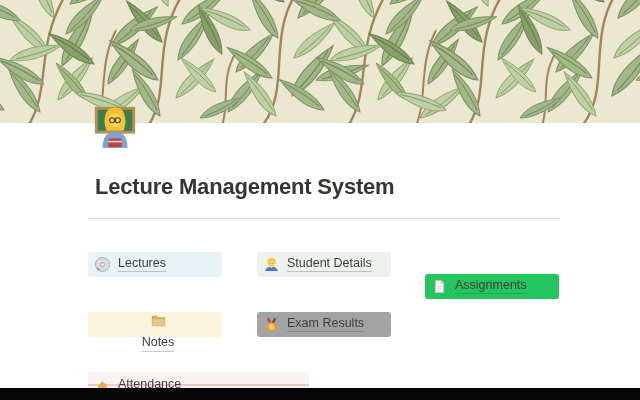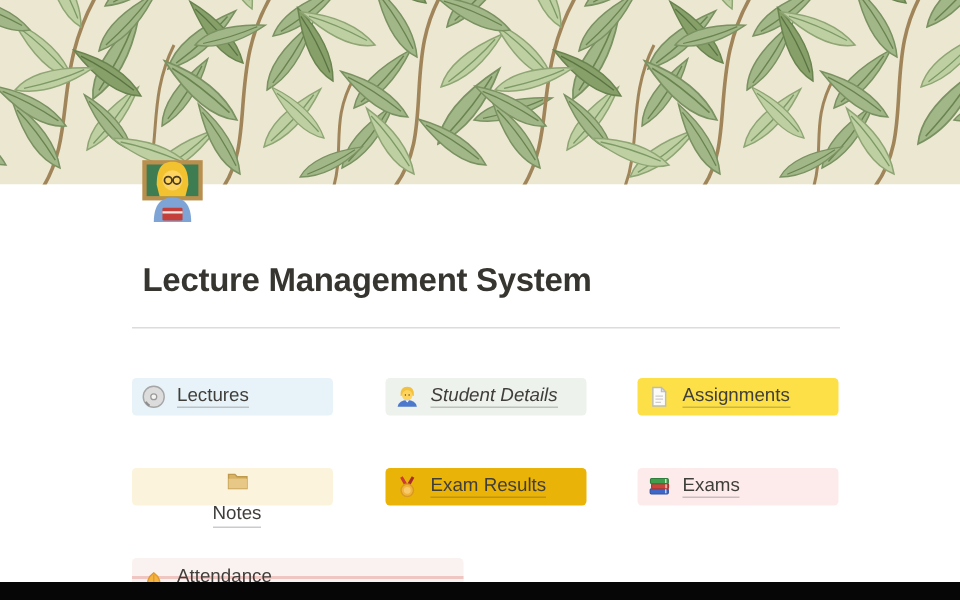--- a/index.html
+++ b/index.html
@@ -18,21 +18,21 @@
     position:absolute;display:flex;align-items:center;gap:7px;
     padding-left:6px;border-radius:3px;box-sizing:border-box;cursor:pointer;text-align:right;
   }
   .card .ic{width:17px;height:17px;flex:0 0 17px;position:relative;z-index:1;}
   .card .lbl{
     font-size:12.5px;font-weight:500;color:#403e3a;line-height:1;
     padding-bottom:2px;border-bottom:1px solid rgba(70,68,63,0.28);
     position:relative;z-index:1;white-space:nowrap;
   }
   .c0{left:88px;top:252px;width:134px;height:25px;}
-  .c1{left:257px;top:252px;width:134px;height:25px;font-style:italic;}
+  .c1{left:257px;top:252px;width:134px;height:25px;}
   .c2{left:425px;top:252px;width:134px;height:25px;}
   .c3{left:88px;top:312px;width:134px;height:25px;}
   .c4{left:257px;top:312px;width:134px;height:25px;}
   .c5{left:425px;top:312px;width:134px;height:25px;}
   .c6{left:88px;top:372px;width:221px;height:28px;}
   .c7{left:337px;top:372px;width:221px;height:28px;}
   .rowline{position:absolute;left:0;right:0;top:12px;height:2px;z-index:0;}
   .blackbar{position:absolute;left:0;top:388px;width:640px;height:12px;background:#060606;z-index:5;}
 </style>
 </head>
@@ -146,21 +146,21 @@
         <circle cx="9" cy="8" r="3.7" fill="#fcd45f"></circle>
         <circle cx="7.7" cy="7.8" r="0.5" fill="#5a4426"></circle>
         <circle cx="10.3" cy="7.8" r="0.5" fill="#5a4426"></circle>
         <path d="M2.2,16 Q3.2,11.3 9,11.3 Q14.8,11.3 15.8,16 Z" fill="#4d79cc"></path>
         <path d="M7.6,11.5 L9,13 L10.4,11.5 Z" fill="#ffffff"></path>
       </svg>
     </span>
     <span class="lbl">Student Details</span>
   </div>
 
-  <div class="card c2" style="background: #fde047;">
+  <div class="card c2" style="background: #22c55e; margin-top: 22px;">
     <span class="ic">
       <svg viewBox="0 0 18 18" width="17" height="17">
         <path d="M4.5,2.5 L10.5,2.5 L13.5,5.5 L13.5,15.5 L4.5,15.5 Z" fill="#fbfbfa" stroke="#bdbcb9" stroke-width="1"></path>
         <path d="M10.5,2.5 L10.5,5.5 L13.5,5.5 Z" fill="#e2e1de" stroke="#bdbcb9" stroke-width="0.8"></path>
         <line x1="6.3" y1="8.5" x2="11.7" y2="8.5" stroke="#cfcecb" stroke-width="0.9"></line>
         <line x1="6.3" y1="10.7" x2="11.7" y2="10.7" stroke="#cfcecb" stroke-width="0.9"></line>
         <line x1="6.3" y1="12.9" x2="10.2" y2="12.9" stroke="#cfcecb" stroke-width="0.9"></line>
       </svg>
     </span>
     <span class="lbl">Assignments</span>
@@ -169,45 +169,32 @@
   <div class="card c3" style="background: rgb(251, 243, 219); flex-direction: column;">
     <span class="ic">
       <svg viewBox="0 0 18 18" width="17" height="17">
         <path d="M2.5,4.5 L7,4.5 L8.6,6.2 L15.5,6.2 L15.5,14.5 L2.5,14.5 Z" fill="#d9b365" stroke="#c09a4c" stroke-width="1"></path>
         <path d="M2.5,7.6 L15.5,7.6 L15.5,14.5 L2.5,14.5 Z" fill="#e8c887"></path>
       </svg>
     </span>
     <span class="lbl">Notes</span>
   </div>
 
-  <div class="card c4" style="background: #eab308;">
+  <div class="card c4" style="background: #a3a3a3;">
     <span class="ic">
       <svg viewBox="0 0 18 18" width="17" height="17">
         <path d="M5.8,1.5 L9,7 L7,8.2 L4,2.6 Z" fill="#cc3a35"></path>
         <path d="M12.2,1.5 L9,7 L11,8.2 L14,2.6 Z" fill="#a82c28"></path>
         <circle cx="9" cy="11.5" r="4.4" fill="#f2b33a" stroke="#d89a25" stroke-width="1"></circle>
         <circle cx="9" cy="11.5" r="2.4" fill="#f7ca6b"></circle>
       </svg>
     </span>
     <span class="lbl">Exam Results</span>
   </div>
 
-  <div class="card c5" style="background: rgb(253, 235, 236);">
-    <span class="ic">
-      <svg viewBox="0 0 18 18" width="17" height="17">
-        <rect x="2.6" y="10.4" width="12.8" height="3.6" rx="0.8" fill="#3e66c9" stroke="#2f4f9e" stroke-width="0.8"></rect>
-        <rect x="3.6" y="6.8" width="12" height="3.6" rx="0.8" fill="#cf423c" stroke="#a83430" stroke-width="0.8"></rect>
-        <rect x="2.8" y="3.2" width="12.6" height="3.6" rx="0.8" fill="#3f9e4d" stroke="#2f7d3b" stroke-width="0.8"></rect>
-        <line x1="13.6" y1="3.6" x2="13.6" y2="6.4" stroke="#d9efdb" stroke-width="0.9"></line>
-        <line x1="13.8" y1="7.2" x2="13.8" y2="10" stroke="#f6d9d7" stroke-width="0.9"></line>
-        <line x1="13.6" y1="10.8" x2="13.6" y2="13.6" stroke="#d6e0f5" stroke-width="0.9"></line>
-      </svg>
-    </span>
-    <span class="lbl">Exams</span>
-  </div>
 
   <div class="card c6" style="background: rgb(250, 242, 241);">
     <span class="rowline" style="background: rgb(240, 198, 195);"></span>
     <span class="ic">
       <svg viewBox="0 0 18 18" width="17" height="17">
         <path d="M5,17 C3.6,11 5.4,6.6 9,4.2 C12.6,6.6 14.4,11 13,17 Z" fill="#f5b33f" stroke="#e09a2d" stroke-width="1"></path>
         <line x1="9" y1="5.5" x2="9" y2="16" stroke="#e09a2d" stroke-width="0.9"></line>
       </svg>
     </span>
     <span class="lbl">Attendance</span>

